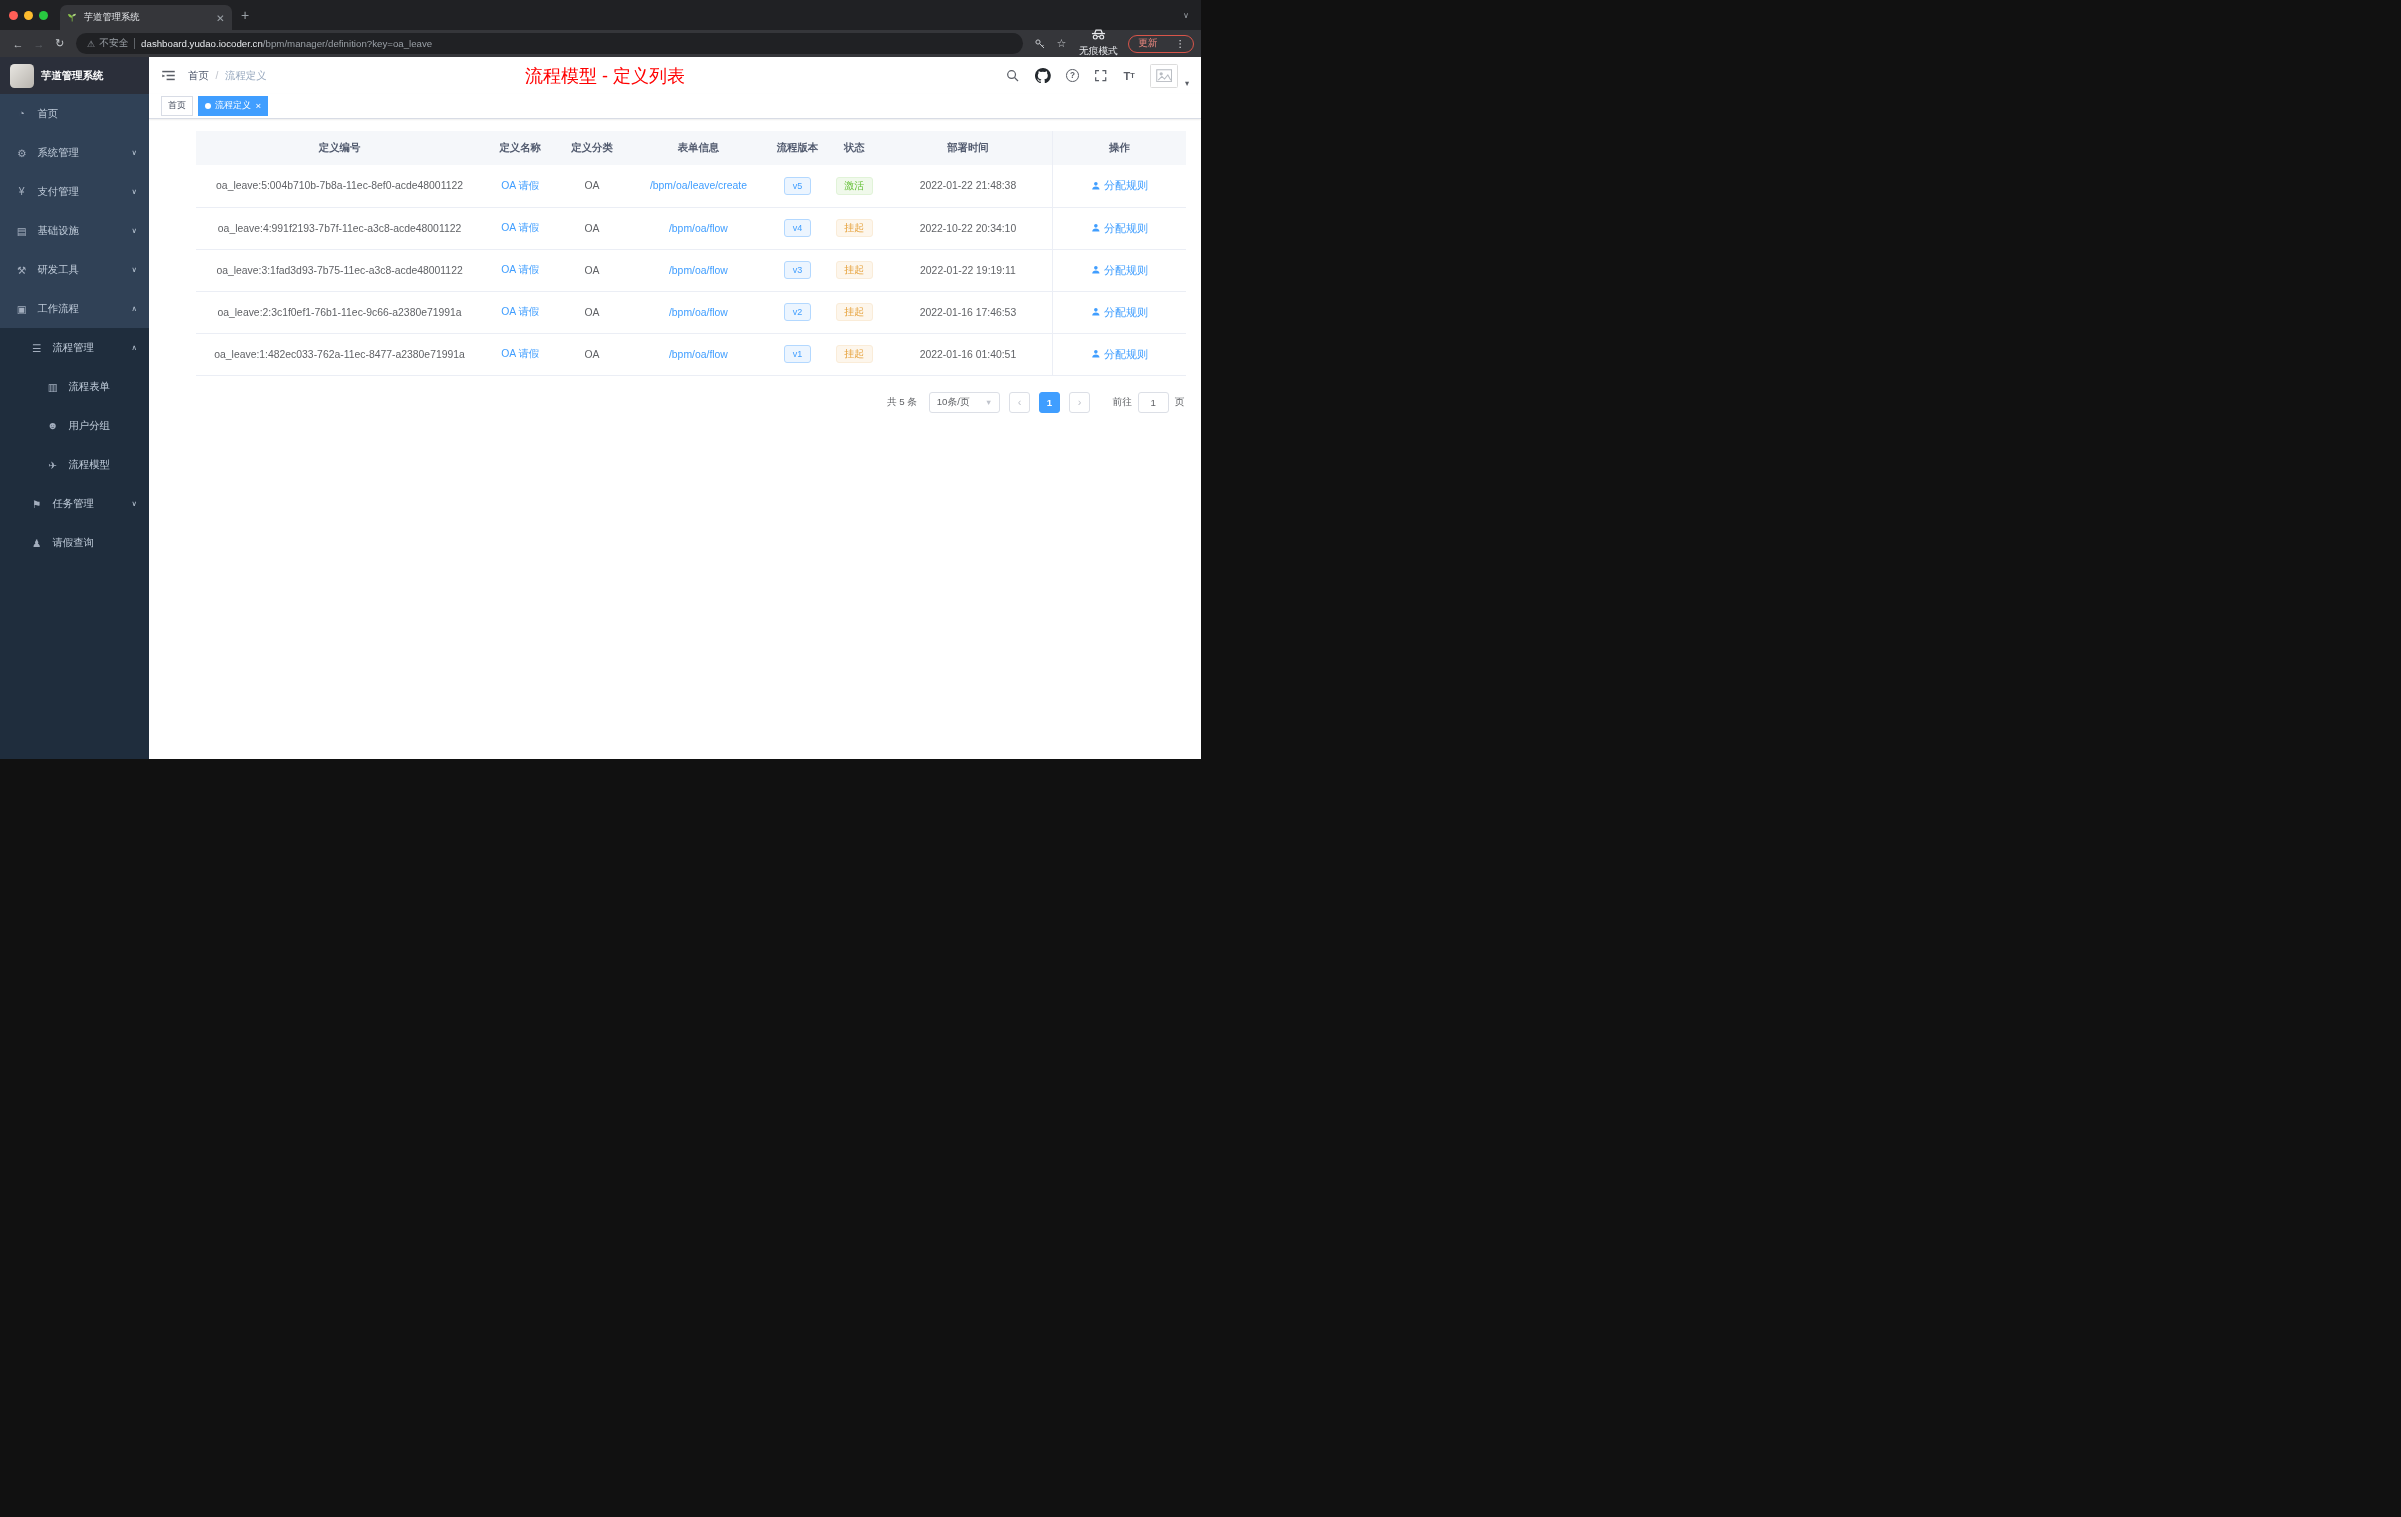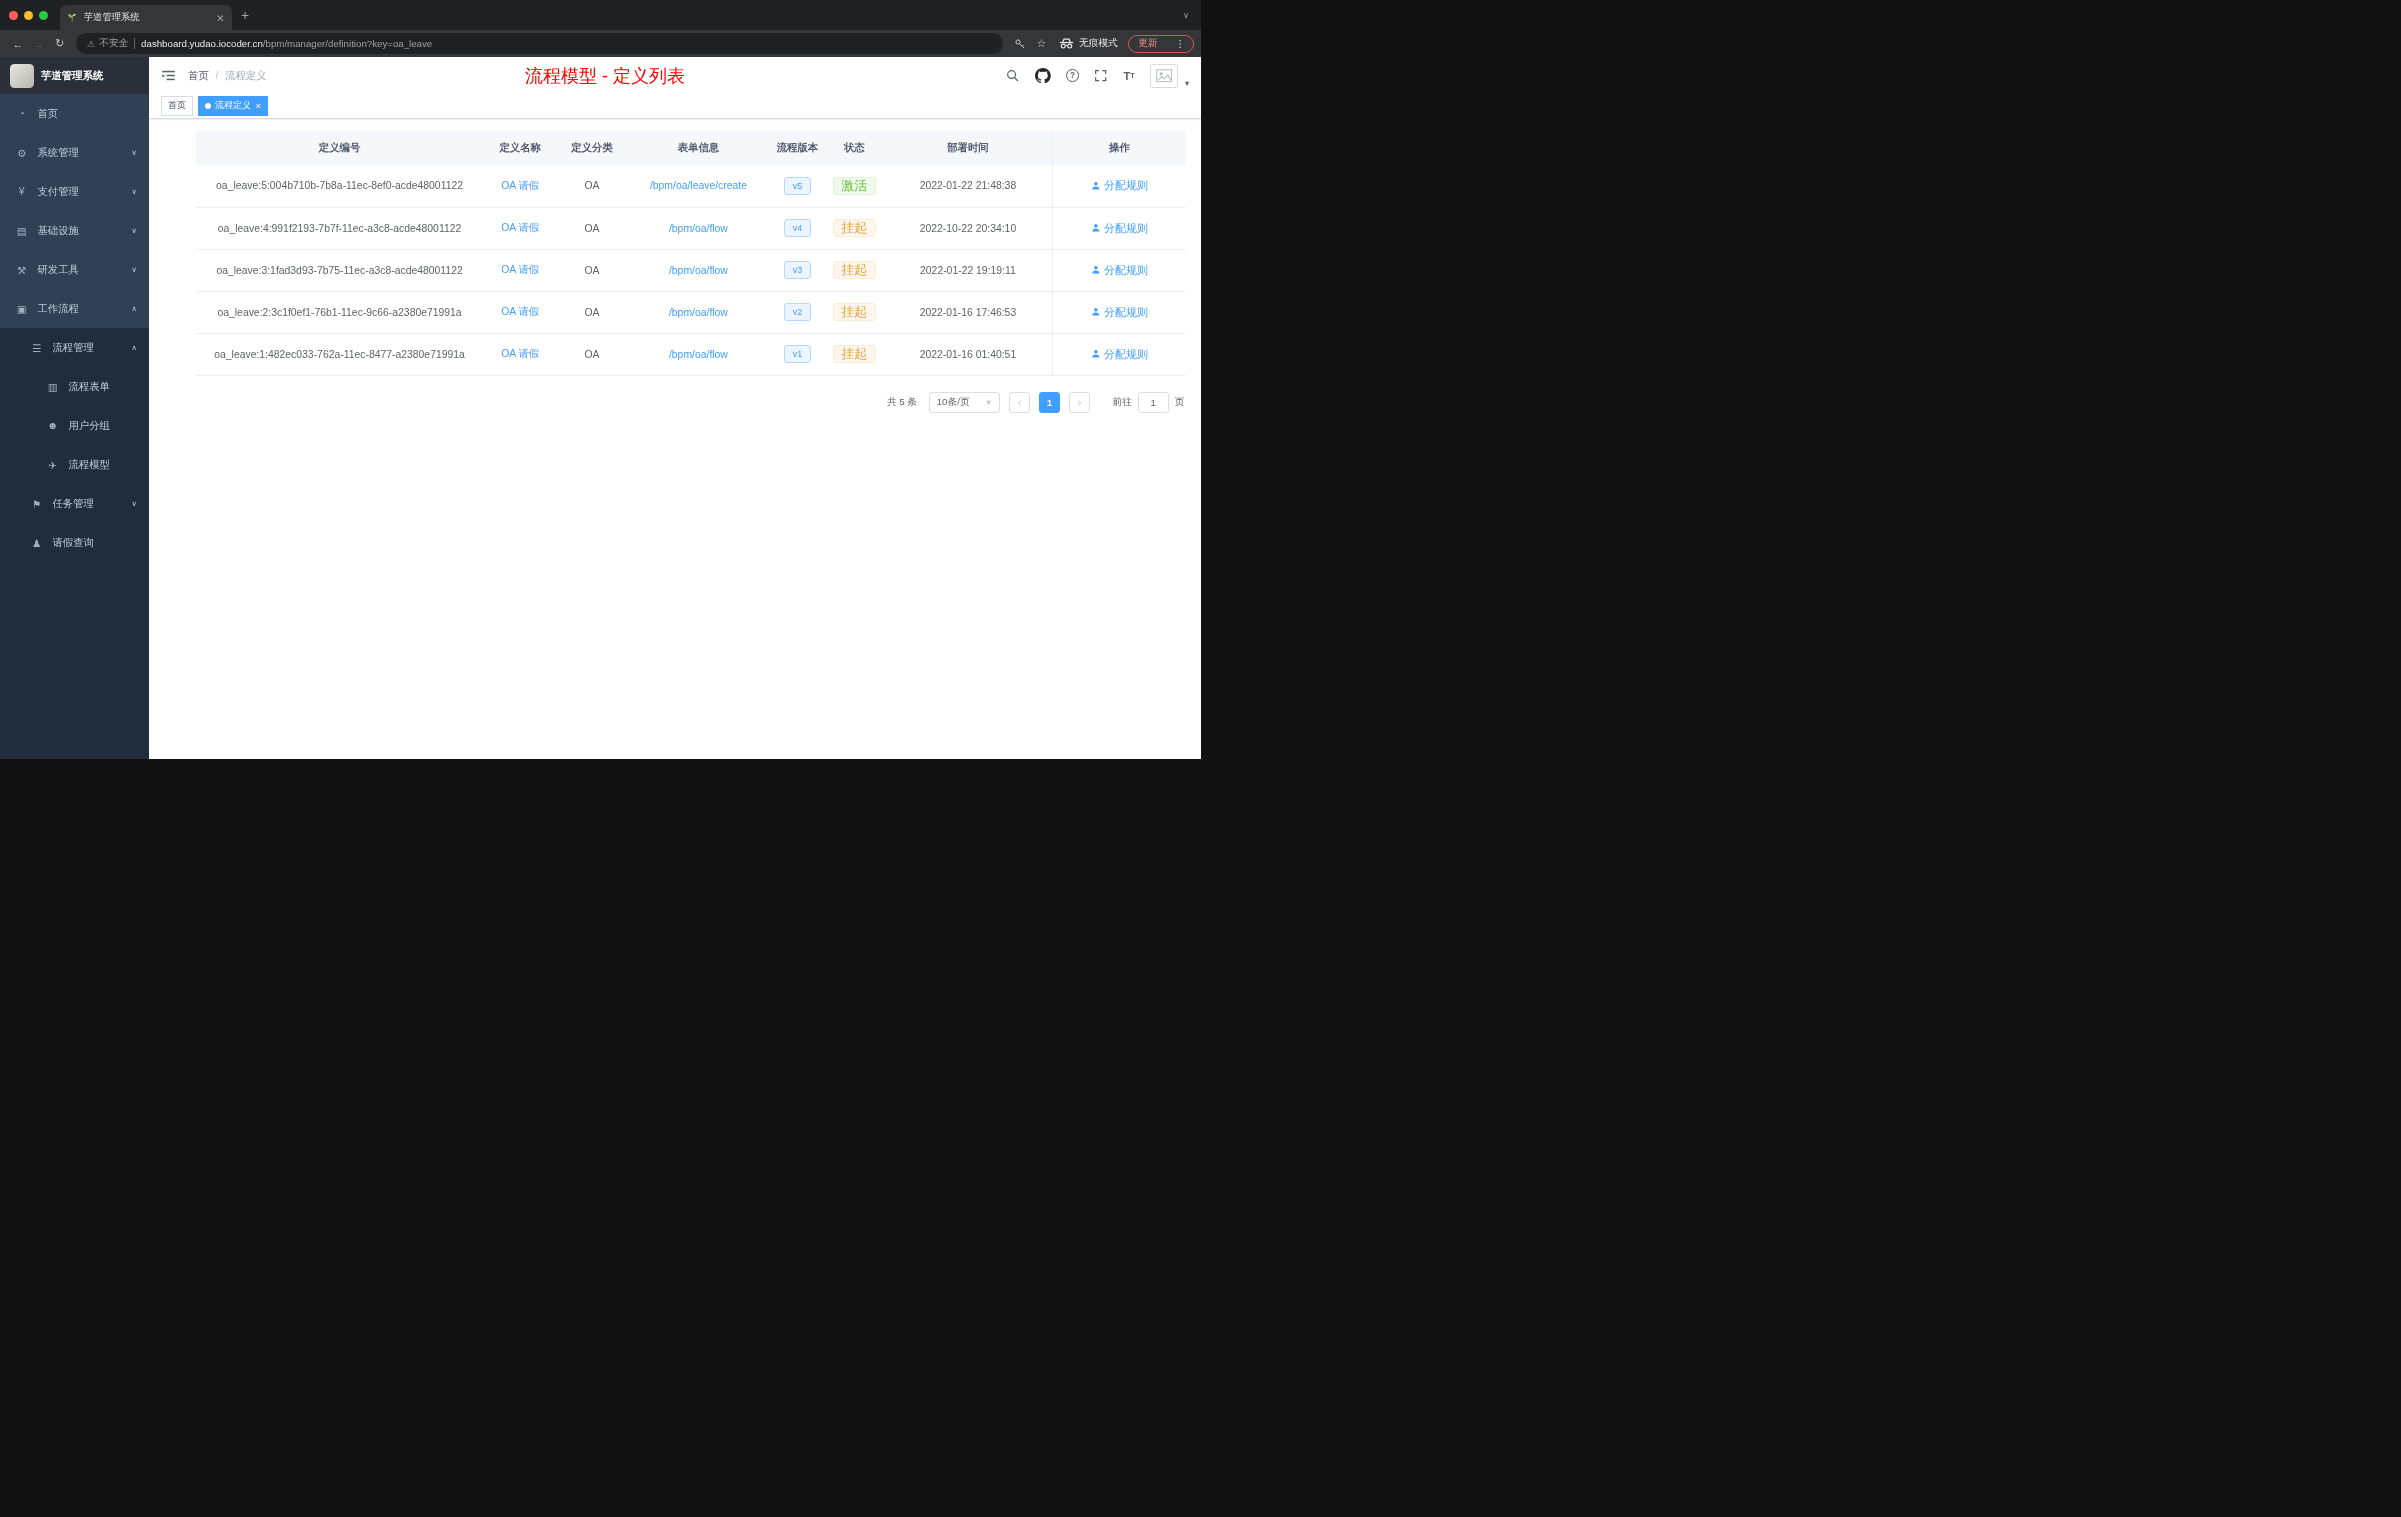--- a/index.html
+++ b/index.html
@@ -21,21 +21,21 @@
   .toolbar { height:27px; background:#35363a; display:flex; align-items:center; padding:0 7.4px; flex:none; }
   .nav-btn { width:21px; text-align:center; font-size:11px; color:#c5c8cc; cursor:pointer; }
   .nav-btn.dim { color:#5f6368; }
   .urlbar { flex:1; height:21px; margin:0 6px; background:#202124; border-radius:10.4px; display:flex; align-items:center; padding:0 10.4px; font-size:9.7px; min-width:0; cursor:text; }
   .warn { color:#9aa0a6; font-size:9px; margin-right:4.5px; }
   .sec-label { color:#9aa0a6; margin-right:6px; }
   .url-div { width:0.7px; height:10.4px; background:#5f6368; margin-right:6px; }
   .url-domain { color:#e8eaed; }
   .url-path { color:#9aa0a6; white-space:nowrap; overflow:hidden; }
   .tb-icon { color:#c5c8cc; font-size:11px; margin:0 5.2px; cursor:pointer; display:flex; align-items:center; }
-  .incog { display:flex; align-items:center; gap:5.2px; color:#e8eaed; font-size:9.7px; margin:0 7.4px; }
+  .incog { display:flex; align-items:center; gap:5.2px; color:#e8eaed; font-size:9.7px; margin:0 7.4px;flex-direction:column; }
   .update-pill { display:flex; align-items:center; gap:18px; border:1.5px solid #d9554a; border-radius:11px; padding:1.5px 7.4px 1.5px 9px; margin-left:3px; cursor:pointer; }
   .update-label { color:#f28b82; font-size:9.7px; }
   .kebab { color:#e8eaed; font-size:9.7px; letter-spacing:0; }
 
   
   .app { flex:1; display:flex; min-height:0; }
   .sidebar { width:149px; background:#304156; display:flex; flex-direction:column; flex:none; color:#bfcbd9; }
   .logo-row { height:37px; background:#2b2f3a; display:flex; align-items:center; gap:7.4px; padding:0 9.7px; flex:none; }
   .logo-avatar { width:24px; height:24px; border-radius:4.5px; background:linear-gradient(135deg,#e8e6e1,#b8b4ae); flex:none; }
   .logo-title { color:#fff; font-weight:700; font-size:10.4px; }
@@ -71,21 +71,21 @@
   .tag-dot { width:6px; height:6px; border-radius:50%; background:#fff; }
   .tag-close { font-size:9.7px; line-height:1; }
 
   .content { flex:1; padding:12px 15px; overflow:hidden;margin-left:32px; }
   table { width:100%; border-collapse:collapse; font-size:10.4px; color:#606266; table-layout:fixed; }
   thead th { background:#f5f7fa; height:34px; font-weight:700; color:#515a6e; text-align:center; }
   tbody td { height:42px; text-align:center; border-bottom:0.7px solid #ebeef5; overflow:hidden; white-space:nowrap; }
   .c-action { border-left:0.7px solid #ebeef5; }
   a.lnk { color:#409eff; text-decoration:none; cursor:pointer; }
   .tag-ver { display:inline-block; min-width:27px; height:18px; line-height:16.3px; padding:0 6px; background:#ecf5ff; border:0.7px solid #b3d8ff; border-radius:3px; color:#409eff; font-size:9px; }
-  .tag-status { display:inline-block; height:18px; line-height:16.3px; padding:0 7.4px; border-radius:3px; font-size:13px; border:0.7px solid transparent; }
+  .tag-status { display:inline-block; height:18px; line-height:16.3px; padding:0 7.4px; border-radius:3px; font-size:10px; border:0.7px solid transparent; }
   .tag-status.success { background:#f0f9eb; border-color:#e1f3d8; color:#67c23a; }
   .tag-status.warning { background:#fdf6ec; border-color:#faecd8; color:#e6a23c; }
   .action-link { display:inline-flex; align-items:center; gap:3.7px; color:#409eff; font-size:11px; cursor:pointer; }
 
   .pagination { display:flex; align-items:center; justify-content:flex-end; gap:9px; padding:16.3px 1.5px; font-size:9.7px; color:#606266; }
   .pg-total { margin-right:3px; }
   .page-size-select { width:71px; height:21px; border:0.7px solid #dcdfe6; border-radius:3px; display:flex; align-items:center; justify-content:space-between; padding:0 6.7px; cursor:pointer; color:#606266; }
   .sel-caret { color:#c0c4cc; font-size:7.4px; }
   .pg-btn { width:21px; height:21px; border:0.7px solid #dcdfe6; border-radius:3px; background:#fff; display:flex; align-items:center; justify-content:center; color:#c0c4cc; font-size:11px; cursor:pointer; }
   .pg-btn.current { background:#409eff; border-color:#409eff; color:#fff; font-weight:700; font-size:9.7px; }

